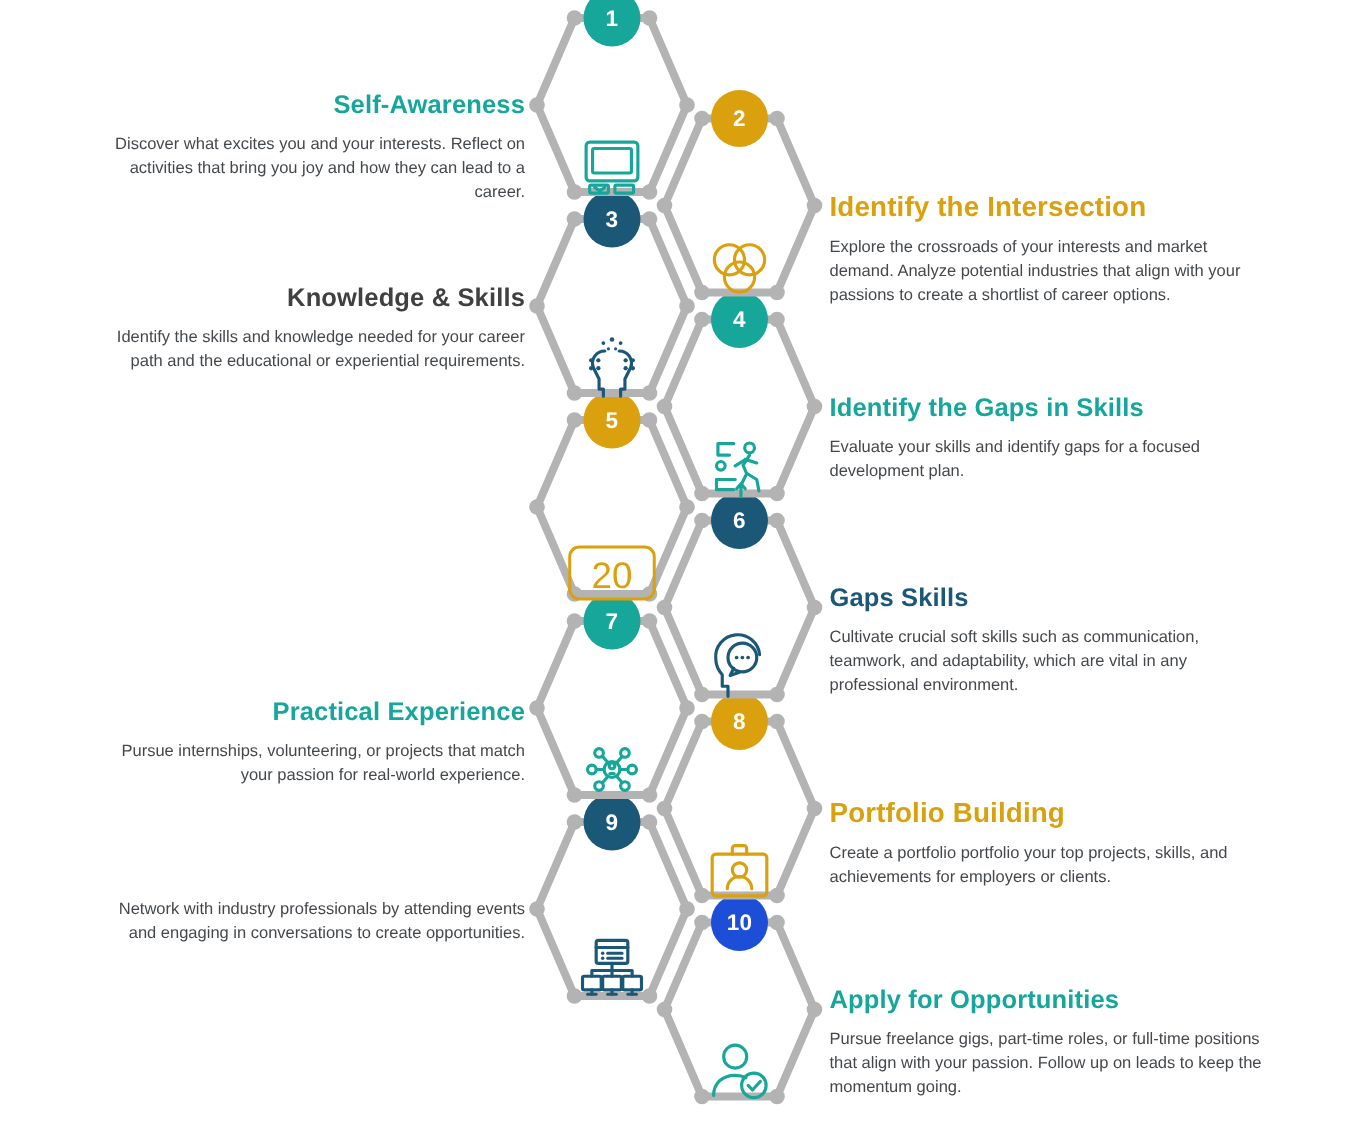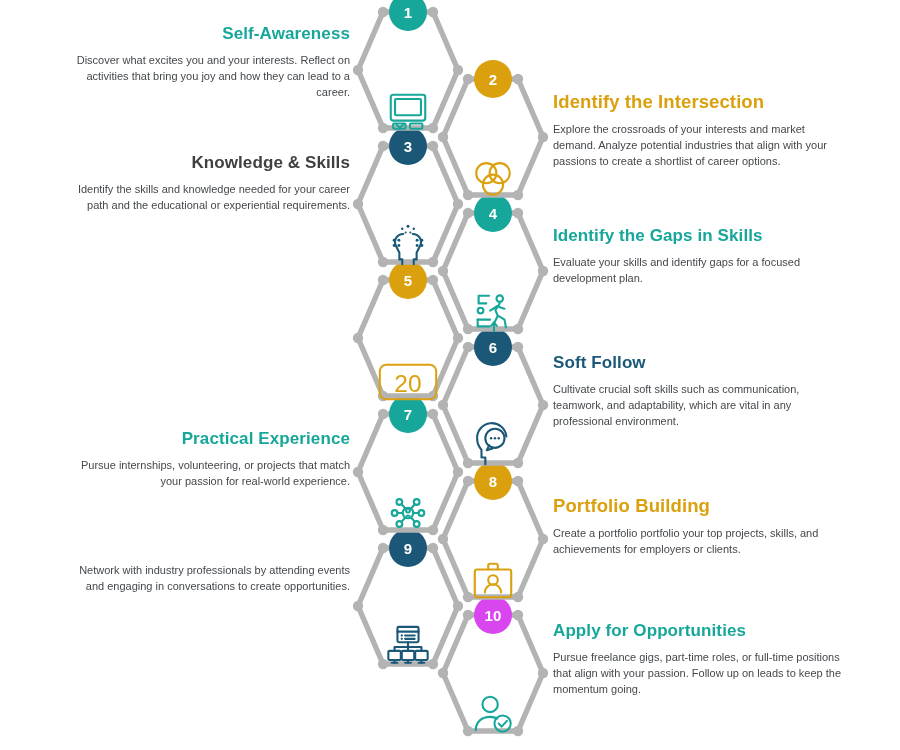--- a/index.html
+++ b/index.html
@@ -17,20 +17,21 @@
   #infographic {
     position: absolute;
     left: 0; top: 0;
     width: 900px; height: 750px;
   }
 
   
   .step-text {
     position: absolute;
     width: 290px;
+    margin-top: 36px;
   }
   .step-text.left  { text-align: right; }
   .step-text.right { text-align: left;  }
 
   .step-title {
     font-size: 17px;
     font-weight: bold;
     line-height: 1.25;
     margin: 0 0 9px 0;
     letter-spacing: .1px;
@@ -204,21 +205,21 @@
       </svg>
       <div class="icon-wrap">
         <svg width="60" height="40" viewBox="0 0 66 42">
           <rect x="2" y="2" width="62" height="38" rx="7" fill="none" stroke="#dba00d" stroke-width="2.2" stroke-linecap="round" stroke-linejoin="round"></rect>
           <text x="33" y="32" text-anchor="middle" font-family="Liberation Sans, sans-serif" font-size="27" fill="#dba00d">20</text>
         </svg>
       </div>
       <div class="badge" style="background: rgb(219, 160, 13); left: 37px; top: -13px;">5</div>
     </div>
     <div class="step-text right" style="left: 553px; top: 352px; width: 292px;">
-      <div class="step-title" style="color: rgb(27, 88, 120);">Soft Follow</div>
+      <div class="step-title" style="color: rgb(27, 88, 120);">Gaps Skills</div>
       <div class="step-body">Cultivate crucial soft skills such as communication, teamwork, and adaptability, which are vital in any professional environment.</div>
     </div>
     <div class="hex" style="left: 437px; top: 341px; z-index: 15;">
       <svg width="112" height="128" viewBox="0 0 112 128">
         <path d="M 6.00 64.00 L 31.00 6.00 L 81.00 6.00 L 106.00 64.00 L 81.00 122.00 L 31.00 122.00 Z" fill="#ffffff" stroke="#b3b3b3" stroke-width="5.4" stroke-linejoin="round"></path>
         <circle cx="6.00" cy="64.00" r="5.2" fill="#b3b3b3"></circle>
         <circle cx="31.00" cy="6.00" r="5.2" fill="#b3b3b3"></circle>
         <circle cx="81.00" cy="6.00" r="5.2" fill="#b3b3b3"></circle>
         <circle cx="106.00" cy="64.00" r="5.2" fill="#b3b3b3"></circle>
         <circle cx="81.00" cy="122.00" r="5.2" fill="#b3b3b3"></circle>
@@ -335,15 +336,15 @@
         <circle cx="31.00" cy="122.00" r="5.2" fill="#b3b3b3"></circle>
       </svg>
       <div class="icon-wrap">
         <svg width="46" height="46" viewBox="0 0 48 48">
           <circle cx="21" cy="14" r="8" fill="none" stroke="#16a79a" stroke-width="2.2" stroke-linecap="round" stroke-linejoin="round"></circle>
           <path d="M6 41 c0 -9 6.5 -14 15 -14 c3 0 5.5 .6 7.5 1.7" fill="none" stroke="#16a79a" stroke-width="2.2" stroke-linecap="round" stroke-linejoin="round"></path>
           <circle cx="34" cy="34" r="8.5" fill="none" stroke="#16a79a" stroke-width="2.2" stroke-linecap="round" stroke-linejoin="round"></circle>
           <path d="M30 34 l3 3.2 l5.5 -6" fill="none" stroke="#16a79a" stroke-width="2.2" stroke-linecap="round" stroke-linejoin="round"></path>
         </svg>
       </div>
-      <div class="badge" style="background: #d946ef; left: 37px; top: -13px;">10</div>
+      <div class="badge" style="background: #1d4ed8; left: 37px; top: -13px;">10</div>
     </div>
   </div>
 
 </body></html>

